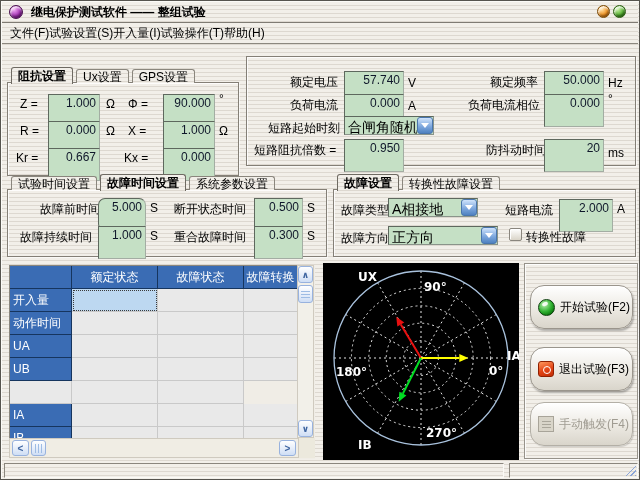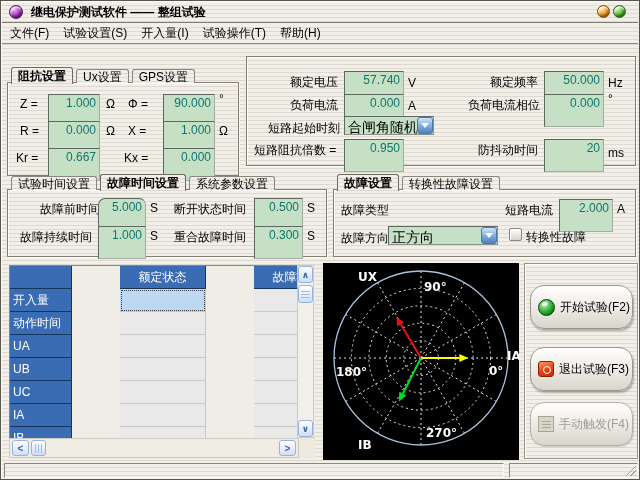--- a/index.html
+++ b/index.html
@@ -21,52 +21,52 @@
   .orb{width:13px;height:13px;border-radius:50%;box-shadow:inset 1px 2px 2px rgba(255,255,255,.8), inset -1px -2px 2px rgba(0,0,0,.35);}
   .orb.purple{margin-left:7px;width:14px;height:14px;border:1px solid #4a1050;
     background:radial-gradient(circle at 35% 30%, #f2aaf5, #a332b2 55%, #5e1070);}
   .orb.orange{border:1px solid #7a4a06;background:radial-gradient(circle at 35% 30%, #ffe2a6, #f09323 55%, #a85704);}
   .orb.green{border:1px solid #2a5c10;background:radial-gradient(circle at 35% 30%, #c8f0a4, #57b232 55%, #236e12);}
   .title-text{margin-left:8px;font-size:12px;font-weight:bold;color:#000;white-space:nowrap;}
   .win-btns{position:absolute;right:12px;top:3px;display:flex;gap:3px;}
   
   .menubar{position:absolute;left:1px;top:23px;right:1px;height:20px;
     background-image:var(--stripes);border-bottom:1px solid #8c887f;
-    display:flex;align-items:center;gap:14px;padding-left:8px;}
+    display:flex;align-items:center;padding-left:8px;}
   .menu-item{font-size:12px;color:#000;white-space:nowrap;}
   
   .panel{position:absolute;}
   .frame{position:absolute;left:0;right:0;bottom:0;border:1px solid var(--frame-dark);
     background-color:#e9e6df;background-image:var(--stripes);
     box-shadow: inset 1px 1px 0 rgba(255,255,255,.8), 1px 1px 0 rgba(255,255,255,.6);}
   .frame.full{top:0;}
   .frame.tabbed{top:16px;}
   .tabstrip{position:absolute;left:4px;top:0;display:flex;align-items:flex-end;height:17px;z-index:3;}
   .tab{border:1px solid #8a867d;border-bottom:none;border-radius:3px 3px 0 0;
     padding:0 6px;font-size:12px;height:14px;line-height:14px;white-space:nowrap;
     background-color:#e5e2da;background-image:var(--stripes);}
   .tab + .tab{margin-left:3px;}
   .tab.sel{font-weight:bold;height:17px;line-height:16px;margin-bottom:-1px;border-color:#6e6a62;z-index:4;}
   .lbl{position:absolute;font-size:12px;color:#000;white-space:nowrap;z-index:2;}
   .field{position:absolute;height:33px;background:var(--field-green);
     border:1px solid;border-color:#5e685e #a3ada3 #a3ada3 #5e685e;
-    font-size:12px;text-align:right;padding:1px 3px 0 2px;color:#0f766e;z-index:2;}
+    font-size:12px;text-align:right;padding:1px 3px 0 2px;color:#0f172a;z-index:2;}
   .dropdown{position:absolute;height:19px;display:flex;background:var(--field-green);
     border:1px solid;border-color:#5e685e #8a948a #8a948a #5e685e;z-index:2;}
   .dd-text{flex:1;font-size:14px;padding:2px 1px 0 3px;white-space:nowrap;overflow:hidden;}
   .dd-btn{width:16px;margin:0;border-radius:3px;border:1px solid #4a76ad;
     background:linear-gradient(180deg,#cfe3fb,#79a4dc 60%,#4f82c0);
     display:flex;align-items:center;justify-content:center;}
   .dd-arrow{width:0;height:0;border-left:4px solid transparent;border-right:4px solid transparent;border-top:5px solid #ffffff;}
   .checkbox{position:absolute;width:13px;height:13px;border:1px solid #8a867e;border-radius:2px;
     background:linear-gradient(180deg,#ffffff,#d9d4c8);box-shadow:inset 1px 1px 0 #fff;z-index:2;}
   
   .table-area{position:absolute;left:8px;top:264px;width:306px;height:194px;background:#f0ede6;}
   .grid-clip{position:absolute;left:0;top:0;width:288px;height:173px;overflow:hidden;border-left:1px solid #8a867d;border-top:1px solid #8a867d;}
-  .trow,.thead{display:grid;grid-template-columns:62px 86px 86px 54px;height:23px;gap:48px;}
+  .trow,.thead{display:grid;grid-template-columns:62px 86px 86px 54px;height:23px;}
   .hcell,.rh{background:var(--hdr-blue);color:#fff;font-size:12px;
     border-right:1px solid #16355e;border-bottom:1px solid #16355e;
     display:flex;align-items:center;}
   .hcell{justify-content:center;}
   .rh{padding-left:3px;}
   .cell{background:#e9e9e9;border-right:1px solid #c9c9c9;border-bottom:1px solid #c9c9c9;}
   .cell.sel{background:#bdd8f1;outline:1px dotted #3a3a3a;outline-offset:-2px;}
   
   .vscroll{position:absolute;left:288px;top:0;width:17px;height:173px;background:#f2f0e9;border:1px solid #cfcabf;}
   .hscroll{position:absolute;left:0;top:173px;width:290px;height:20px;background:#f0ede4;border:1px solid #cfcabf;}
@@ -176,21 +176,21 @@
     <span class="lbl" style="left:362px;top:36px;">°</span>
     <span class="lbl" style="left:22px;top:64px;">短路起始时刻</span>
     <div class="dropdown" style="left:98px;top:60px;width:90px;">
       <span class="dd-text">合闸角随机</span>
       <span class="dd-btn">
           <span class="dd-arrow"></span>
         </span>
     </div>
     <span class="lbl" style="left:8px;top:86px;">短路阻抗倍数 =</span>
     <div class="field" style="left:98px;top:83px;width:60px;">0.950</div>
-    <span class="lbl" style="left:232px;top:86px;">防抖动时间</span>
+    <span class="lbl" style="left:240px;top:86px;">防抖动时间</span>
     <div class="field" style="left:298px;top:83px;width:60px;">20</div>
     <span class="lbl" style="left:362px;top:90px;">ms</span>
   </div>
 
   <div class="panel" style="left:6px;top:172px;width:320px;height:84px;">
     <div class="frame tabbed"></div>
     <div class="tabstrip">
       <span class="tab">试验时间设置</span>
       <span class="tab sel">故障时间设置</span>
       <span class="tab">系统参数设置</span>
@@ -209,20 +209,26 @@
     <span class="lbl" style="left:300px;top:56px;">S</span>
   </div>
 
   <div class="panel" style="left:332px;top:172px;width:303px;height:84px;">
     <div class="frame tabbed"></div>
     <div class="tabstrip">
       <span class="tab sel">故障设置</span>
       <span class="tab">转换性故障设置</span>
     </div>
     <span class="lbl" style="left:8px;top:29px;">故障类型</span>
+    <div class="dropdown" style="left:55px;top:25px;width:90px;">
+      <span class="dd-text">A相接地</span>
+      <span class="dd-btn">
+          <span class="dd-arrow"></span>
+        </span>
+    </div>
     <span class="lbl" style="left:172px;top:29px;">短路电流</span>
     <div class="field" style="left:226px;top:26px;width:54px;">2.000</div>
     <span class="lbl" style="left:284px;top:29px;">A</span>
     <span class="lbl" style="left:8px;top:57px;">故障方向</span>
     <div class="dropdown" style="left:55px;top:53px;width:110px;">
       <span class="dd-text">正方向</span>
       <span class="dd-btn">
           <span class="dd-arrow"></span>
         </span>
     </div>
@@ -256,21 +262,20 @@
         <div class="cell"></div>
         <div class="cell"></div>
       </div>
       <div class="trow">
         <div class="rh">UB</div>
         <div class="cell"></div>
         <div class="cell"></div>
         <div class="cell"></div>
       </div>
       <div class="trow">
-        <div class="rh">UC</div>
         <div class="cell"></div>
         <div class="cell"></div>
         <div class="cell"></div>
       </div>
       <div class="trow">
         <div class="rh">IA</div>
         <div class="cell"></div>
         <div class="cell"></div>
         <div class="cell"></div>
       </div>

